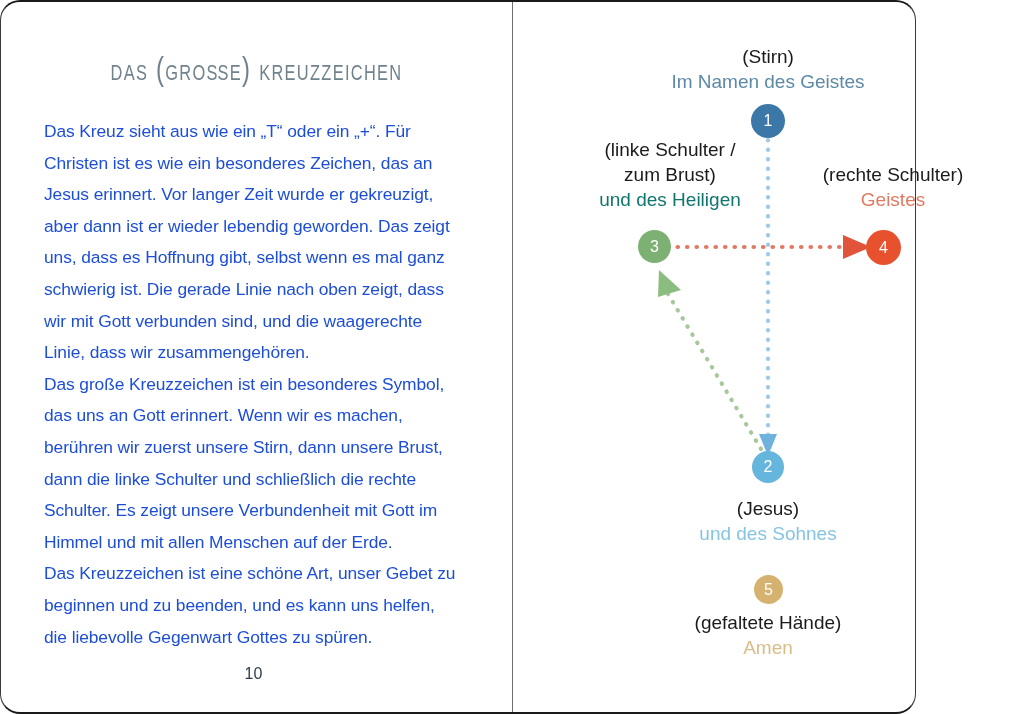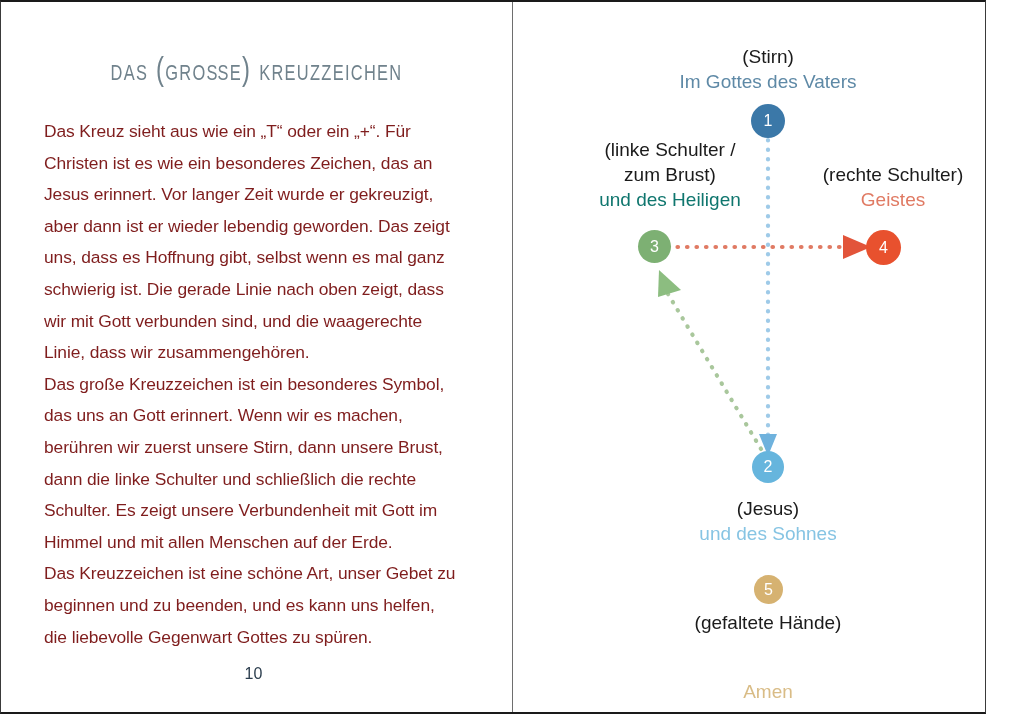--- a/index.html
+++ b/index.html
@@ -8,28 +8,29 @@
     background: #ffffff;
   }
   body {
     width: 1020px;
     height: 714px;
     font-family: "Liberation Sans", sans-serif;
     overflow: hidden;
   }
   #spread {
     position: relative;
-    width: 986px;
+    width: 916px;
     height: 714px;
     background: #ffffff;
     box-sizing: border-box;
     border-top: 2px solid #1a1a1a;
     border-left: 1px solid #3a3a3a;
     border-right: 1px solid #3a3a3a;
     border-bottom: 2px solid #1a1a1a;
+    border-radius: 20px;
   }
   .gutter {
     position: absolute;
     left: 511px;
     top: 0;
     width: 1px;
     height: 100%;
     background: #6e6e6e;
   }
 
@@ -54,21 +55,21 @@
     letter-spacing: 1.6px;
     transform: scaleX(0.82) scaleY(1.14);
     transform-origin: center top;
     white-space: nowrap;
   }
   .body-copy {
     position: absolute;
     left: 43px;
     top: 114px;
     width: 418px;
-    color: #7f1d1d;
+    color: #1d4ed8;
     font-size: 17.4px;
     line-height: 31.6px;
     font-weight: 400;
     letter-spacing: -0.1px;
   }
   .body-copy p {
     margin: 0;
   }
   .page-number {
     position: absolute;
@@ -155,21 +156,21 @@
         </g>
 
         <g>
           <line x1="155" y1="245" x2="332" y2="245" stroke="#e07a63" stroke-width="4.2" stroke-linecap="round" stroke-dasharray="0.5 9"></line>
           <polygon points="330,233 330,257 358,245" fill="#e2543a"></polygon>
         </g>
       </svg>
 
       <div class="lbl" style="left:128px; top:42px; width:254px;">
         <span class="anat">(Stirn)</span>
-        <span class="word" style="color:#5e89a6;">Im Gottes des Vaters</span>
+        <span class="word" style="color:#5e89a6;">Im Namen des Geistes</span>
       </div>
       <div class="node" style="left:238px; top:102px; width:34px; height:34px; background:#3b78a8;">
         <span>1</span>
       </div>
 
       <div class="lbl" style="left:38px; top:135px; width:238px;">
         <span class="anat">(linke Schulter /</span>
         <span class="anat">zum Brust)</span>
         <span class="word" style="color:#0f766e;">und des Heiligen</span>
       </div>
@@ -191,18 +192,18 @@
       <div class="lbl" style="left:128px; top:494px; width:254px;">
         <span class="anat">(Jesus)</span>
         <span class="word" style="color:#86c4e3;">und des Sohnes</span>
       </div>
 
       <div class="node" style="left:241px; top:573px; width:29px; height:29px; background:#d6b271;">
         <span>5</span>
       </div>
       <div class="lbl" style="left:128px; top:608px; width:254px;">
         <span class="anat">(gefaltete Hände)</span>
-        <span class="word" style="color:#d9bc86;margin-top:44px;">Amen</span>
+        <span class="word" style="color:#d9bc86;">Amen</span>
       </div>
 
     </div>
   </div>
 </div>
 
 </body></html>

